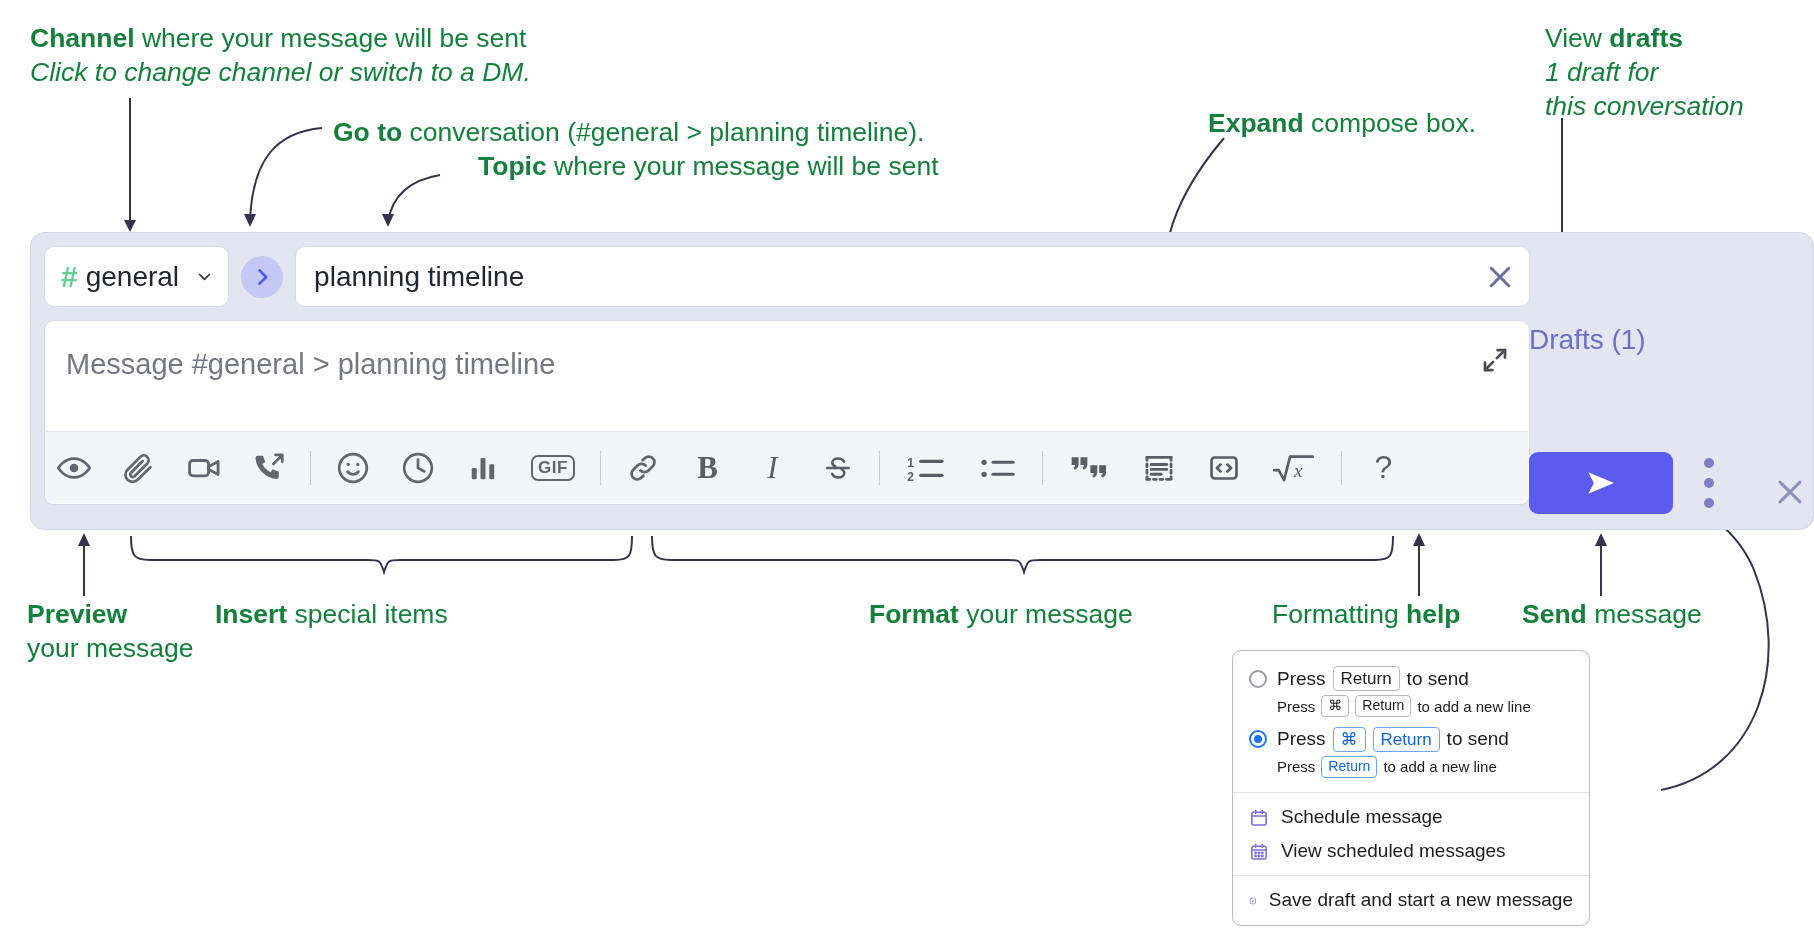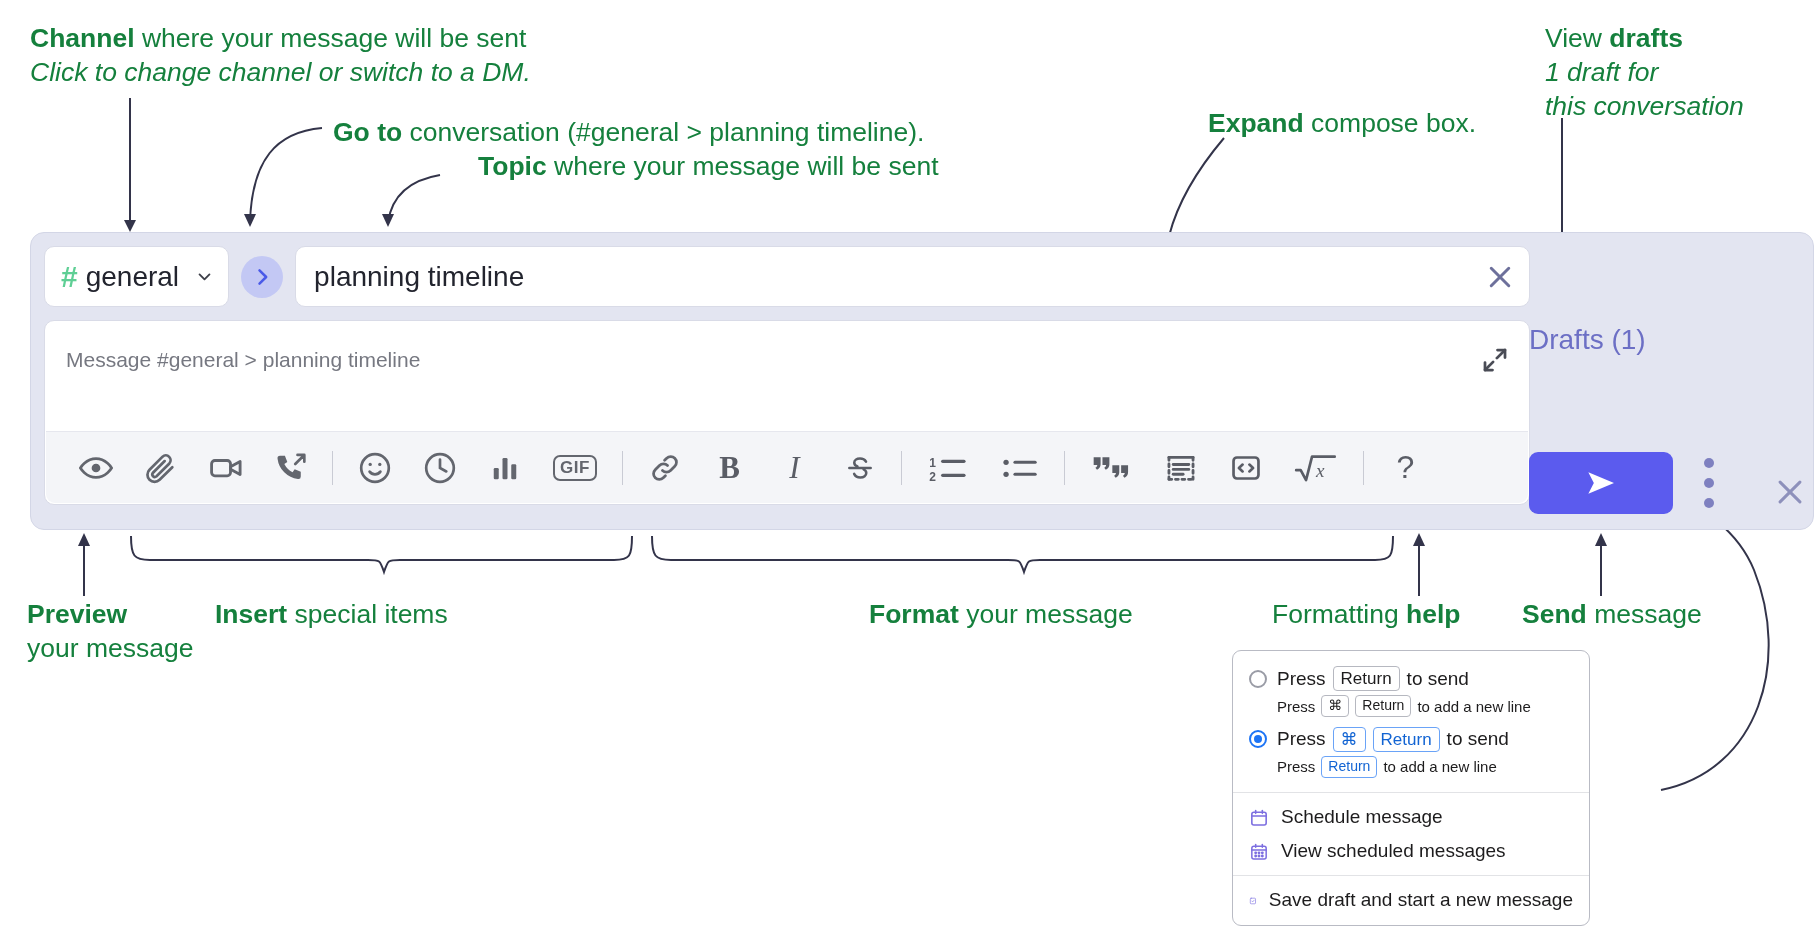--- a/index.html
+++ b/index.html
@@ -46,28 +46,28 @@
     background:#ffffff; border:1px solid #d9dbe7; border-radius:10px;
     display:flex; align-items:center; padding:0 56px 0 18px;
   }
   .topic-text { font-size:28px; color:#22242e; }
   .topic-clear { position:absolute; right:14px; top:50%; transform:translateY(-50%); width:30px; height:30px; }
 
   .msg-area {
     margin-top:13px; background:#ffffff; border:1px solid #d9dbe7; border-radius:10px;
     width:100%; height:185px; position:relative; overflow:hidden;
   }
-  .msg-ph { position:absolute; left:21px; top:27px; font-size:21px; color:#767881; }
+  .msg-ph { position:absolute; left:21px; top:27px; font-size:29px; color:#767881; }
   .expand-ico { position:absolute; right:19px; top:24px; width:30px; height:30px; }
 
   .toolbar {
     position:absolute; left:1px; right:1px; bottom:1px; height:72px;
     background:#f4f5f8; border-top:1px solid #e6e7ee;
     border-radius:0 0 9px 9px;
-    display:flex; align-items:center; padding-left:26px;
+    display:flex; align-items:center; padding-left:4px;
   }
   .tb { width:47px; height:47px; display:flex; align-items:center; justify-content:center;
         color:#63666e; flex:0 0 auto; }
   .tb.gap-l { margin-left:18px; }
   .sep { width:1px; height:34px; background:#c9cbd4; margin:0 18px; flex:0 0 auto; }
   .gifbox { border:2.5px solid #63666e; border-radius:7px; padding:1px 5px;
             font-size:17px; font-weight:700; letter-spacing:.5px; color:#63666e; }
   .letter { font-size:31px; color:#5a5d66; font-family:"Liberation Serif", serif; }
   .letter.it { font-style:italic; }
   .qmark { font-size:32px; color:#5a5d66; font-family:"Liberation Sans", sans-serif; }

